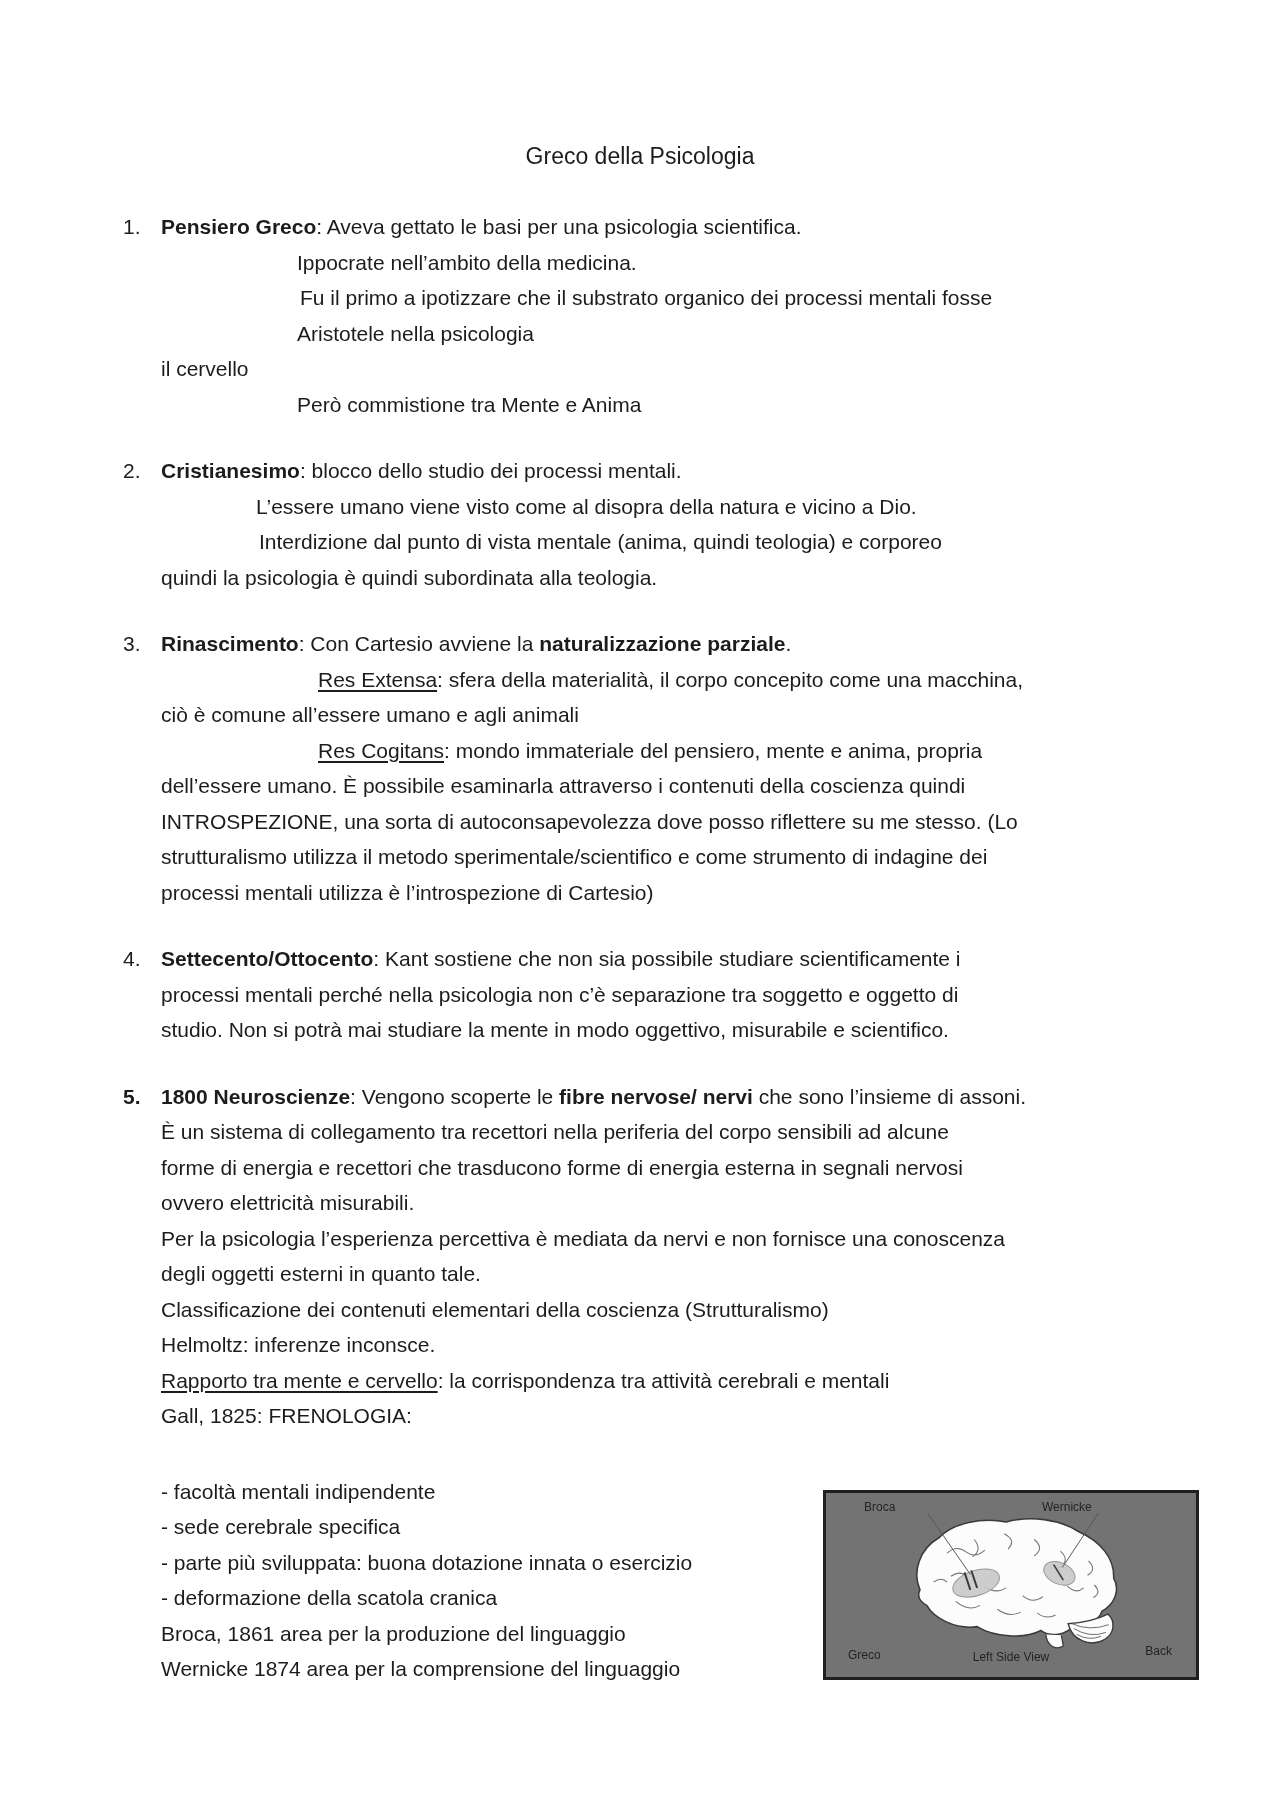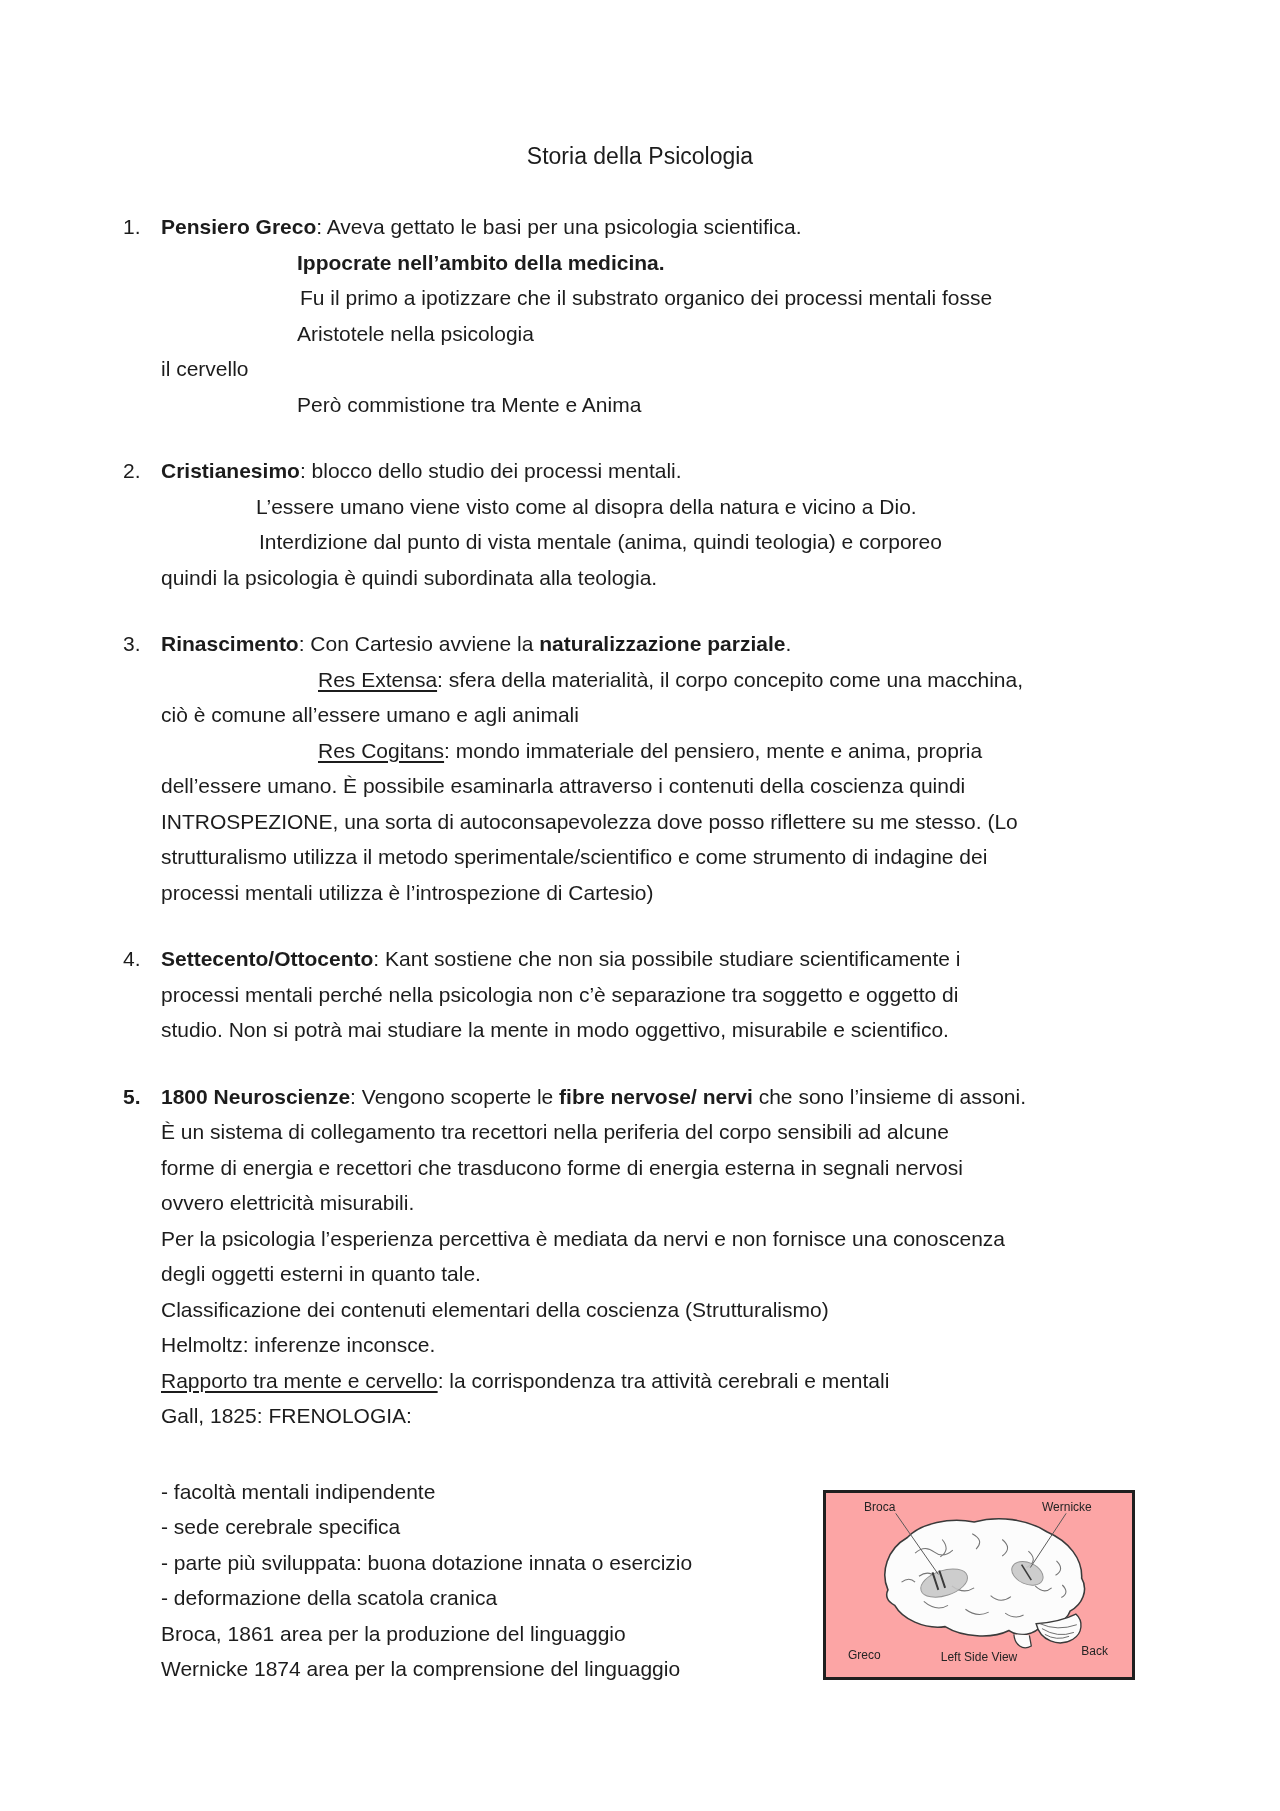--- a/index.html
+++ b/index.html
@@ -24,48 +24,48 @@
   .doc-item{margin:0 0 31px 0;}
   .doc-line{
     position:relative;
     line-height:35.5px;
     white-space:nowrap;
   }
   .marker{position:absolute;left:-38px;top:0;}
   .b{font-weight:bold;}
   .u{text-decoration:underline;text-underline-offset:3px;}
   .figure-box{
-    position:absolute;left:823px;top:1490px;width:312px;height:190px;
-    background:#fca5a5;
+    position:absolute;left:823px;top:1490px;width:376px;height:190px;
+    background:#737373;
     border:3px solid var(--figure-border,#1f1f1f);
     box-sizing:border-box;
   }
   .fig-label{
     position:absolute;
     font-size:12px;line-height:14px;color:#242424;
     font-family:"Liberation Sans","DejaVu Sans",sans-serif;
   }
   .fl-broca{left:38px;top:7px;}
   .fl-wernicke{left:216px;top:7px;}
   .fl-front{left:22px;bottom:15px;}
   .fl-lsv{left:50%;transform:translateX(-50%);bottom:13px;}
   .fl-back{right:24px;bottom:19px;}
   .brain-svg{position:absolute;left:0;top:0;width:100%;height:100%;}
 </style>
 </head>
 <body>
 
 <div class="page" style="--text: #1c1c1c; --figure-border: #1f1f1f;">
 
-  <div class="doc-title">Storia della Psicologia</div>
+  <div class="doc-title">Greco della Psicologia</div>
 
   <div class="doc-body">
       <div class="doc-item">
         <div class="doc-line" style="padding-left: 0px;"><span class="marker">1.</span><span class="b">Pensiero Greco</span><span>: Aveva gettato le basi per una psicologia scientifica.</span></div>
-        <div class="doc-line" style="padding-left: 136px; font-weight: bold;"><span>Ippocrate nell’ambito della medicina.</span></div>
+        <div class="doc-line" style="padding-left: 136px;"><span>Ippocrate nell’ambito della medicina.</span></div>
         <div class="doc-line" style="padding-left: 139px;"><span>Fu il primo a ipotizzare che il substrato organico dei processi mentali fosse</span></div>
         <div class="doc-line" style="padding-left: 136px;"><span>Aristotele nella psicologia</span></div>
         <div class="doc-line" style="padding-left: 0px;"><span>il cervello</span></div>
         <div class="doc-line" style="padding-left: 136px;"><span>Però commistione tra Mente e Anima</span></div>
       </div>
       <div class="doc-item">
         <div class="doc-line" style="padding-left: 0px;"><span class="marker">2.</span><span class="b">Cristianesimo</span><span>: blocco dello studio dei processi mentali.</span></div>
         <div class="doc-line" style="padding-left: 95px;"><span>L’essere umano viene visto come al disopra della natura e vicino a Dio.</span></div>
         <div class="doc-line" style="padding-left: 98px;"><span>Interdizione dal punto di vista mentale (anima, quindi teologia) e corporeo</span></div>
         <div class="doc-line" style="padding-left: 0px;"><span>quindi la psicologia è quindi subordinata alla teologia.</span></div>

